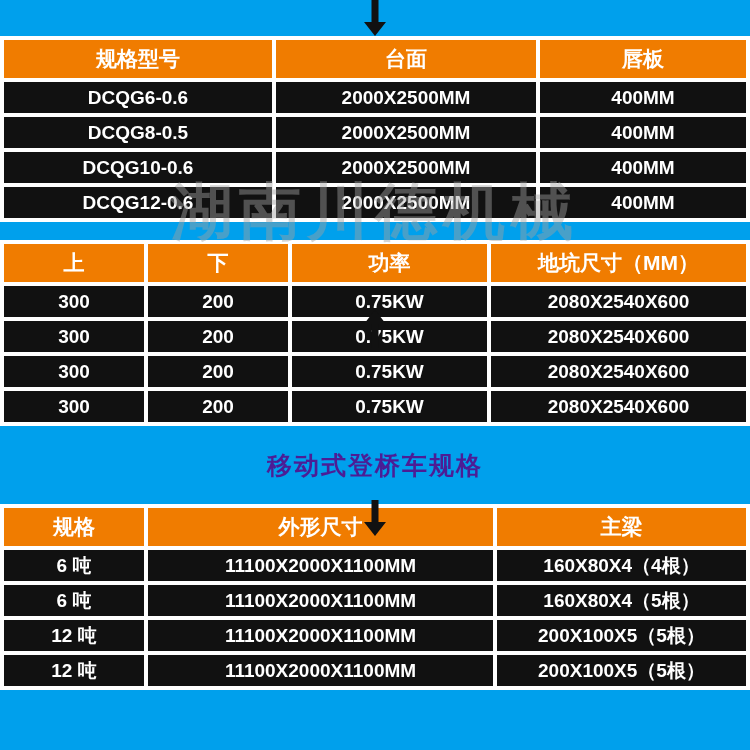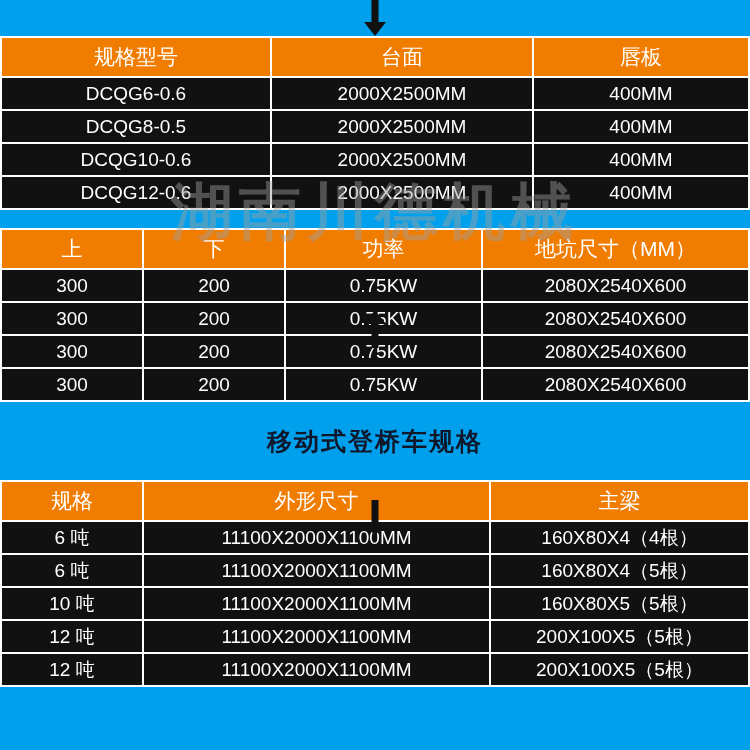--- a/index.html
+++ b/index.html
@@ -63,45 +63,45 @@
   }
 
   table.spec {
     width: 750px;
     border-collapse: collapse;
     table-layout: fixed;
     position: relative;
     z-index: 4;
   }
   table.spec td {
-    border: 2px solid #ffffff;
+    border: 4px solid #ffffff;
     text-align: center;
     color: #fff;
     background: #111;
-    font-weight: normal;
+    font-weight: bold;
     padding: 0;
     height: 31px;
     line-height: 31px;
     font-size: 19px;
     white-space: nowrap;
     overflow: hidden;
   }
   table.spec tr.head td {
     background: #f07c00;
     height: 38px;
     line-height: 38px;
     font-size: 21px;
   }
   .gap {
     height: 14px;
     background: #00a0ec;
   }
   .section-title {
     background: #00a0ec;
-    color: #0f172a;
+    color: #4c1d95;
     font-size: 25px;
     font-weight: bold;
     text-align: center;
     height: 78px;
     line-height: 78px;
     letter-spacing: 2px;
     position: relative;
     z-index: 4;
   }
   .t3 td { font-size: 18px; }
@@ -211,25 +211,20 @@
       <td>6 吨</td>
       <td>11100X2000X1100MM</td>
       <td>160X80X4（4根）</td>
     </tr>
     <tr>
       <td>6 吨</td>
       <td>11100X2000X1100MM</td>
       <td>160X80X4（5根）</td>
     </tr>
     <tr>
-      <td>10 吨</td>
-      <td>11100X2000X1100MM</td>
-      <td>160X80X5（5根）</td>
-    </tr>
-    <tr>
       <td>12 吨</td>
       <td>11100X2000X1100MM</td>
       <td>200X100X5（5根）</td>
     </tr>
     <tr>
       <td>12 吨</td>
       <td>11100X2000X1100MM</td>
       <td>200X100X5（5根）</td>
     </tr>
   </tbody>

